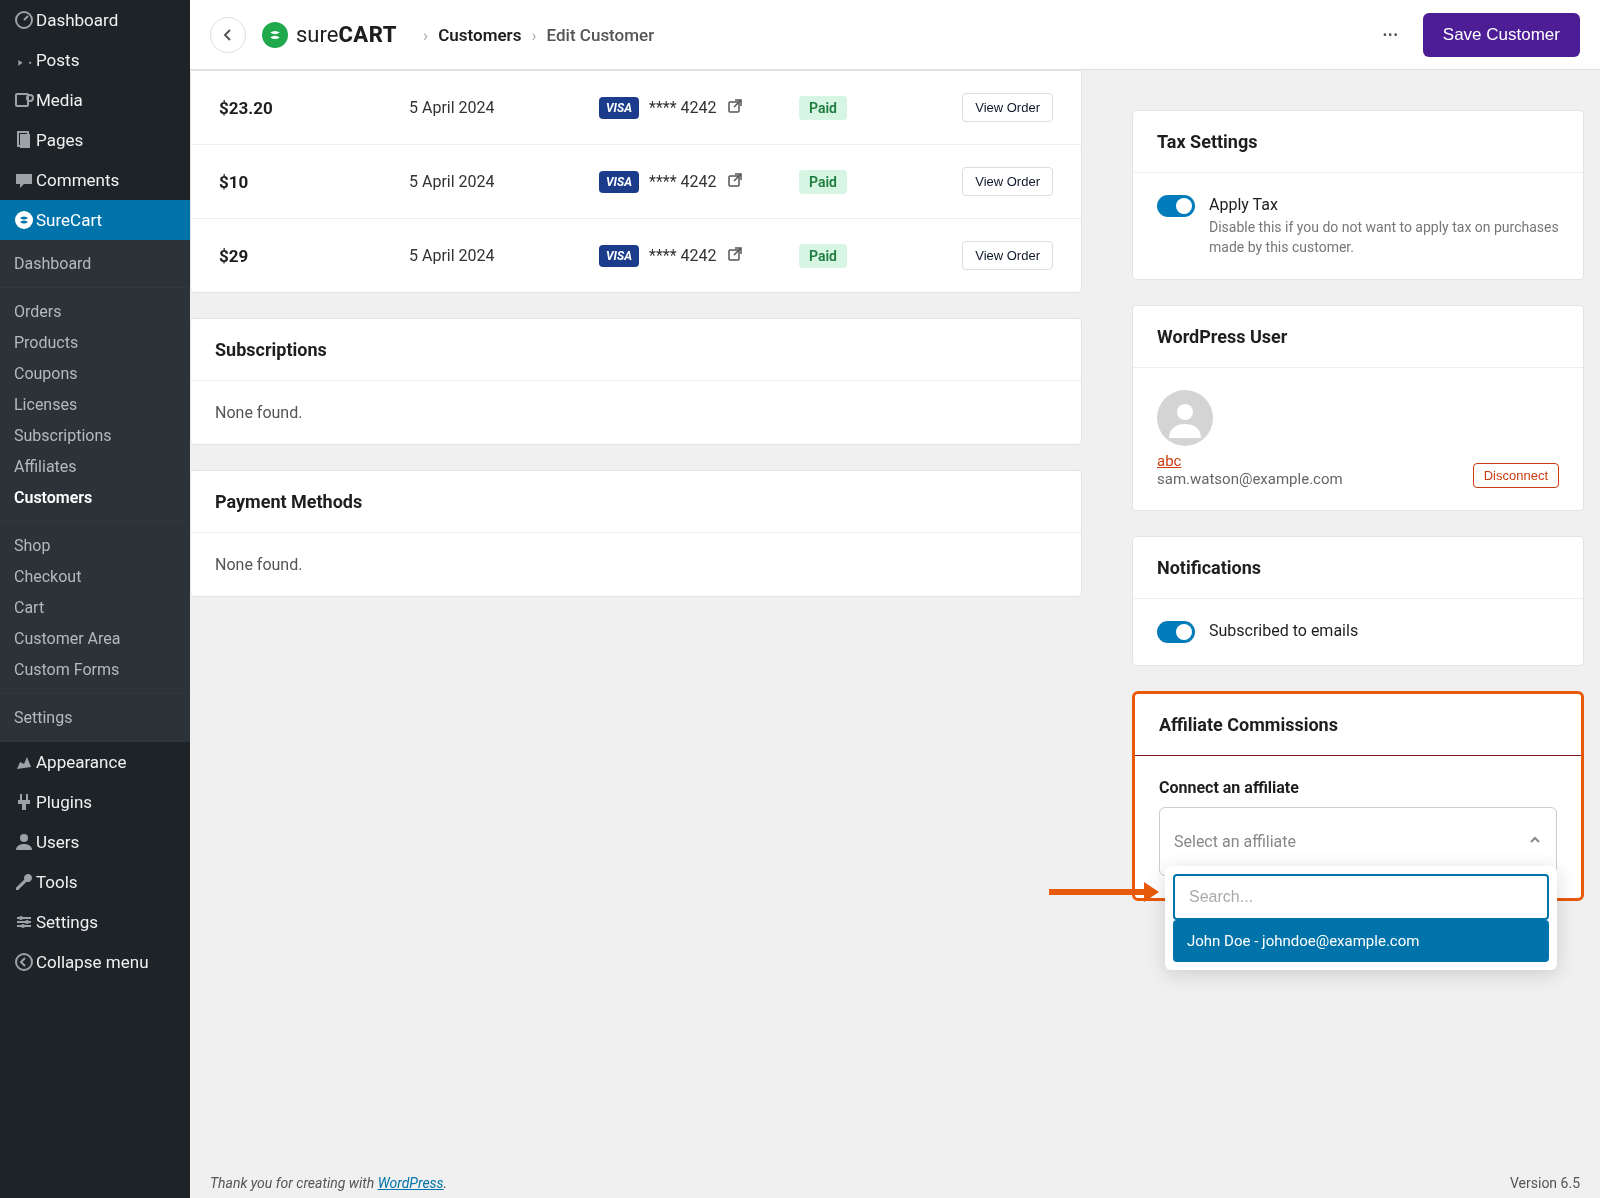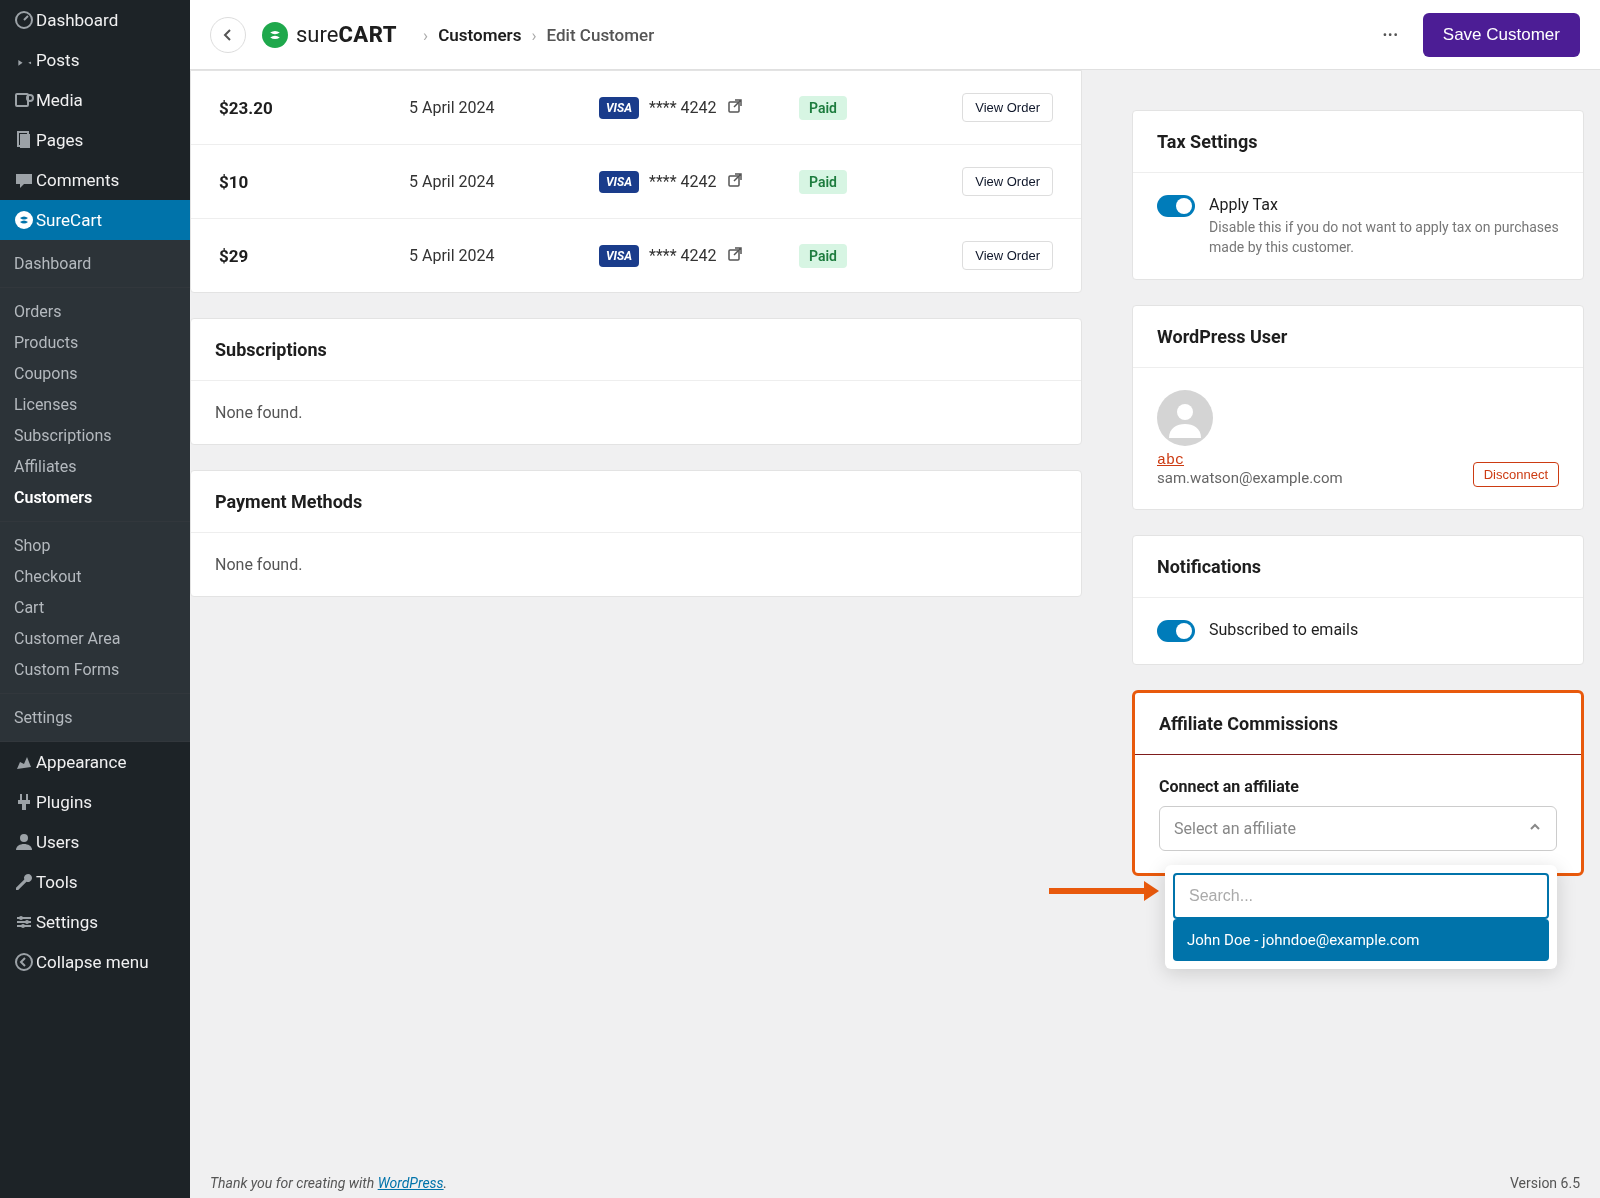--- a/index.html
+++ b/index.html
@@ -57,30 +57,30 @@
 
 
 .panel-title { font-size: 18px; font-weight: 700; }
 .toggle-row { display: flex; align-items: flex-start; padding: 22px 24px; gap: 14px; }
 .toggle { width: 38px; height: 22px; background: #007cba; border-radius: 11px; position: relative; flex-shrink: 0; cursor: pointer; }
 .toggle::after { content: ""; position: absolute; width: 16px; height: 16px; background: #fff; border-radius: 50%; top: 3px; right: 3px; }
 .toggle-label { font-size: 16px; }
 .toggle-desc { color: #777; font-size: 14px; margin-top: 4px; line-height: 1.4; }
 .wp-user { padding: 22px 24px; display: flex; justify-content: space-between; align-items: flex-end; }
 .avatar { width: 56px; height: 56px; border-radius: 50%; background: #d4d4d4; display: flex; align-items: center; justify-content: center; color: #fff; margin-bottom: 6px; }
-.user-link { color: #cc3b12; text-decoration: underline; font-size: 15px; font-family: Liberation Mono, monospace; }
+.user-link { color: #cc3b12; text-decoration: underline; font-size: 15px; }
 .user-email { color: #666; font-size: 15px; }
 .disconnect-btn { border: 1px solid #cc3b12; color: #cc3b12; background: #fff; padding: 4px 10px; border-radius: 4px; font-size: 13px; cursor: pointer; }
 
 
 .affiliate-card { border: 3px solid #e8590c; border-radius: 6px; }
 .affiliate-card .card-header { border-bottom: none; }
 .affiliate-body { padding: 22px 24px; position: relative; border-top: 1px solid #7f1d1d; }
 .affiliate-label { font-weight: 700; font-size: 16px; margin-bottom: 10px; }
-.select-box { border: 1px solid #ccc; border-radius: 6px; padding: 12px 14px; display: flex; justify-content: space-between; align-items: flex-end; color: #888; font-size: 16px; cursor: pointer; }
+.select-box { border: 1px solid #ccc; border-radius: 6px; padding: 24px 14px; display: flex; justify-content: space-between; align-items: flex-end; color: #888; font-size: 16px; cursor: pointer; }
 .dropdown { position: absolute; top: 110px; left: 30px; right: 24px; background: #fff; border-radius: 6px; box-shadow: 0 4px 20px rgba(0,0,0,0.15); padding: 8px; z-index: 10; }
 .search-input { width: 100%; border: 2px solid #0073aa; border-radius: 4px; padding: 12px 14px; font-size: 16px; outline: none; }
 .search-input::placeholder { color: #aaa; }
 .dropdown-option { background: #0073aa; color: #fff; padding: 12px 14px; border-radius: 4px; margin-top: 0; font-size: 15px; cursor: pointer; }
 .arrow { position: absolute; left: -86px; top: 126px; width: 110px; }
 
 
 .footer { position: absolute; left: 190px; bottom: 0; right: 0; height: 30px; display: flex; align-items: center; justify-content: space-between; padding: 0 20px; font-size: 14px; color: #555; background: #f0f0f1; font-style: italic; }
 .footer a { color: #0073aa; text-decoration: underline; }
 .footer .ver { font-style: normal; }

